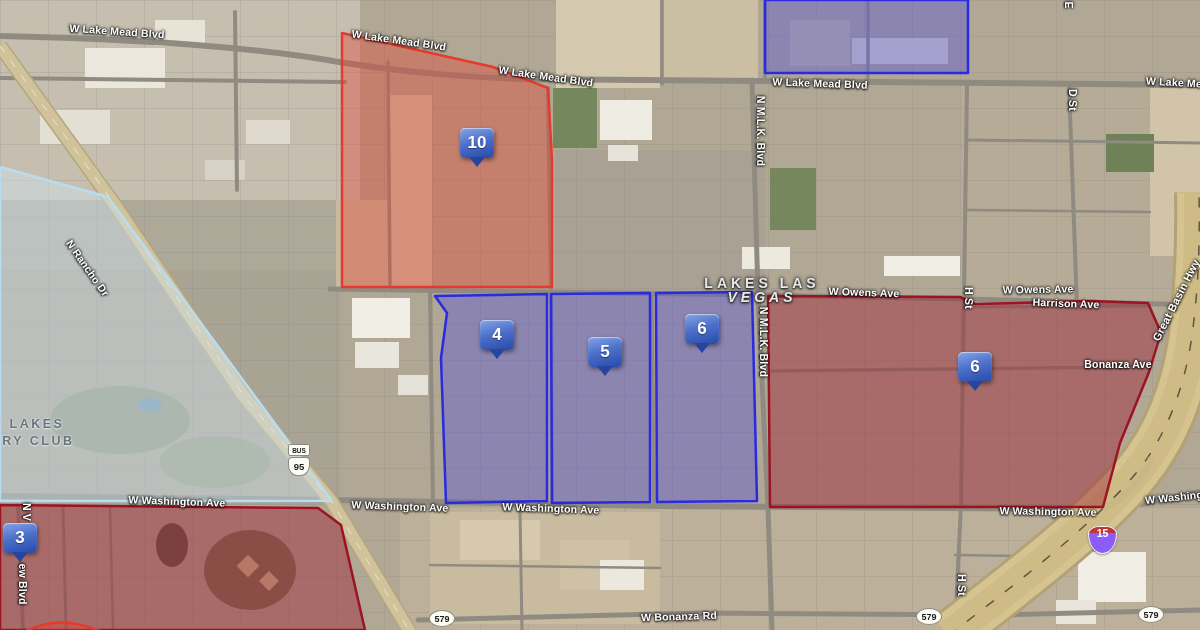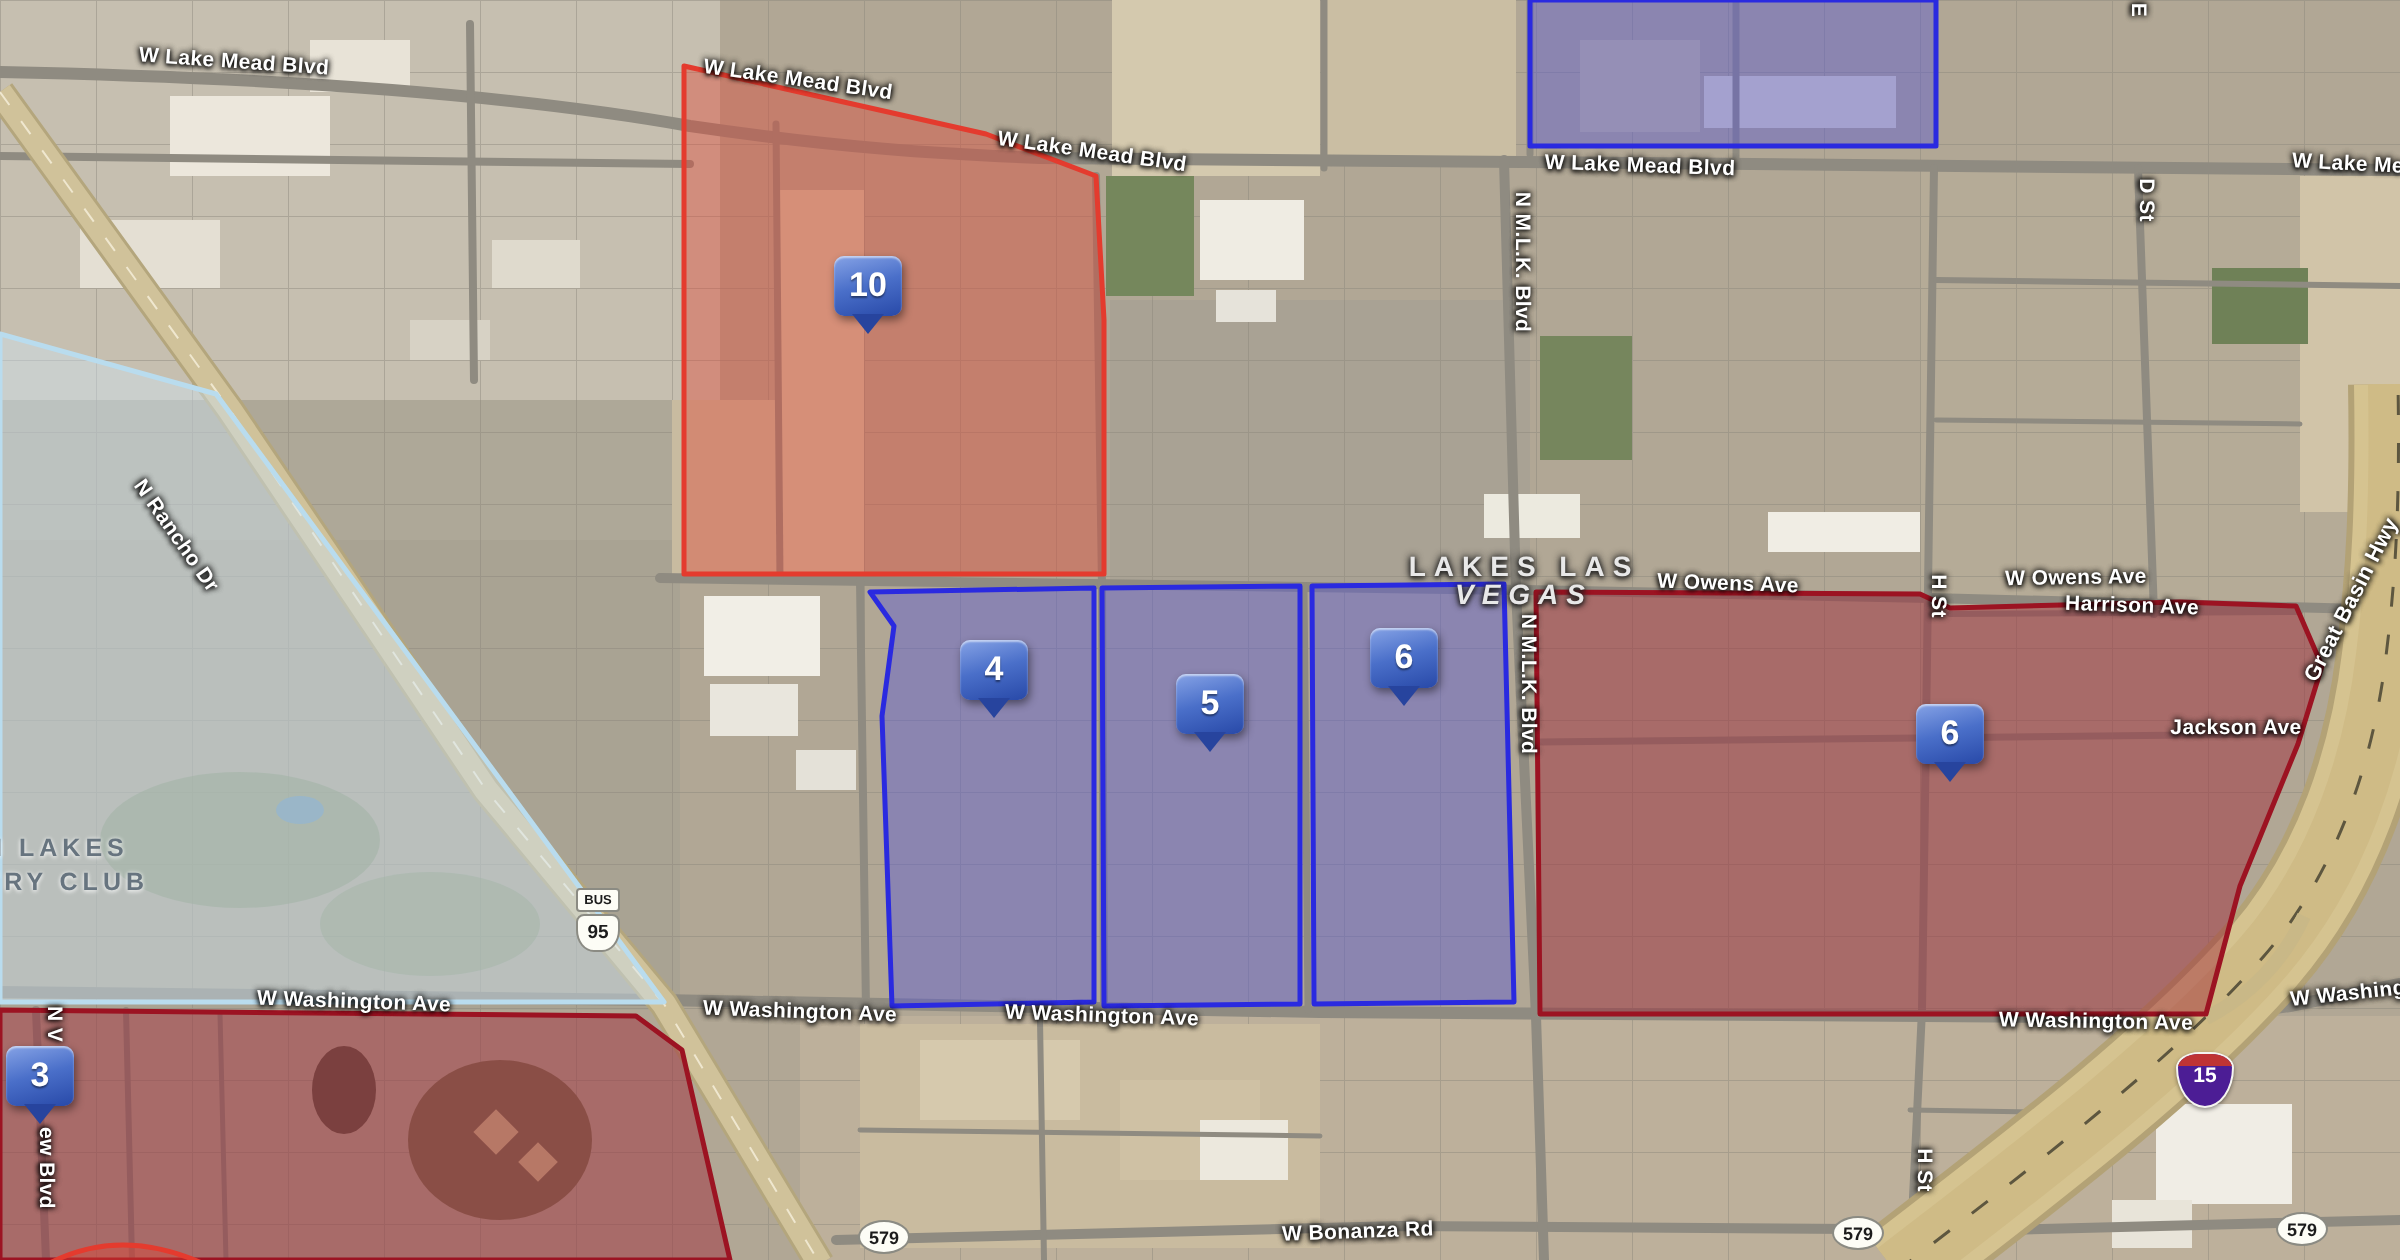--- a/index.html
+++ b/index.html
@@ -24,23 +24,23 @@
     width:0;height:0;border:8px solid transparent;border-bottom:0;border-top:10px solid #27449e;}
   .shield-oval{position:absolute;width:24px;height:15px;background:#fdfdf6;border:1px solid #8b8b83;
     border-radius:50%;display:flex;align-items:center;justify-content:center;
     font-size:9px;font-weight:bold;color:#1c1c1c;z-index:4;}
   .bus-shield{position:absolute;width:22px;z-index:4;display:flex;flex-direction:column;align-items:center;gap:1px;}
   .bus-banner{width:20px;height:10px;background:#fdfdf6;border:1px solid #8b8b83;border-radius:2px;
     font-size:6.5px;font-weight:bold;color:#1c1c1c;display:flex;align-items:center;justify-content:center;}
   .us-route{width:20px;height:17px;background:#fdfdf6;border:1px solid #8b8b83;
     border-radius:4px 4px 9px 9px / 4px 4px 11px 11px;font-size:9.5px;font-weight:bold;color:#1c1c1c;
     display:flex;align-items:center;justify-content:center;}
-  .i15{position:absolute;width:27px;height:26px;background:#4c1d95;border:1.5px solid #f5f5f0;
+  .i15{position:absolute;width:27px;height:26px;background:#8b5cf6;border:1.5px solid #f5f5f0;
     border-radius:40% 40% 50% 50% / 28% 28% 72% 72%;z-index:4;overflow:hidden;
-    display:flex;align-items:center;justify-content:center;box-shadow:0 1px 2px rgba(0,0,0,.4);}
+    display:flex;align-items:flex-start;justify-content:center;box-shadow:0 1px 2px rgba(0,0,0,.4);}
   .i15 .band{position:absolute;top:0;left:0;right:0;height:6px;background:#bf3434;}
   .i15 .num{position:relative;color:#fff;font-size:10.5px;font-weight:bold;margin-bottom:4px;}
 </style>
 </head>
 <body>
 
 <div id="viewport">
 
   <svg id="basemap" width="1200" height="630" viewBox="0 0 1200 630">
     <defs>
@@ -157,21 +157,21 @@
   </svg>
 
   <div class="slabel" style="left:117px;top:31px;transform:translate(-50%,-50%) rotate(4deg);">W Lake Mead Blvd</div>
   <div class="slabel" style="left:399px;top:40px;transform:translate(-50%,-50%) rotate(8deg);">W Lake Mead Blvd</div>
   <div class="slabel" style="left:546px;top:76px;transform:translate(-50%,-50%) rotate(8deg);">W Lake Mead Blvd</div>
   <div class="slabel" style="left:820px;top:83px;transform:translate(-50%,-50%) rotate(2deg);">W Lake Mead Blvd</div>
   <div class="slabel" style="left:1174px;top:82px;transform:translate(-50%,-50%) rotate(3deg);">W Lake Me</div>
   <div class="slabel" style="left:864px;top:292px;transform:translate(-50%,-50%) rotate(2deg);">W Owens Ave</div>
   <div class="slabel" style="left:1038px;top:289px;transform:translate(-50%,-50%) rotate(-1deg);">W Owens Ave</div>
   <div class="slabel" style="left:1066px;top:303px;transform:translate(-50%,-50%) rotate(2deg);">Harrison Ave</div>
-  <div class="slabel" style="left:1118px;top:364px;transform:translate(-50%,-50%);">Jackson Ave</div>
+  <div class="slabel" style="left:1118px;top:364px;transform:translate(-50%,-50%);">Bonanza Ave</div>
   <div class="slabel" style="left:177px;top:501px;transform:translate(-50%,-50%) rotate(2deg);">W Washington Ave</div>
   <div class="slabel" style="left:400px;top:506px;transform:translate(-50%,-50%) rotate(2deg);">W Washington Ave</div>
   <div class="slabel" style="left:551px;top:508px;transform:translate(-50%,-50%) rotate(2deg);">W Washington Ave</div>
   <div class="slabel" style="left:1048px;top:511px;transform:translate(-50%,-50%) rotate(1deg);">W Washington Ave</div>
   <div class="slabel" style="left:1174px;top:497px;transform:translate(-50%,-50%) rotate(-6deg);">W Washing</div>
   <div class="slabel" style="left:679px;top:616px;transform:translate(-50%,-50%) rotate(-2deg);">W Bonanza Rd</div>
   <div class="slabel" style="left:88px;top:268px;transform:translate(-50%,-50%) rotate(55deg);">N Rancho Dr</div>
   <div class="slabel" style="left:761px;top:131px;transform:translate(-50%,-50%) rotate(90deg);">N M.L.K. Blvd</div>
   <div class="slabel" style="left:764px;top:342px;transform:translate(-50%,-50%) rotate(90deg);">N M.L.K. Blvd</div>
   <div class="slabel" style="left:1073px;top:100px;transform:translate(-50%,-50%) rotate(90deg);">D St</div>
@@ -180,21 +180,21 @@
   <div class="slabel" style="left:1176px;top:300px;transform:translate(-50%,-50%) rotate(-63deg);font-size:11px;">Great Basin Hwy</div>
   <div class="slabel" style="left:1069px;top:5px;transform:translate(-50%,-50%) rotate(90deg);">E</div>
   <div class="slabel" style="left:27px;top:512px;transform:translate(-50%,-50%) rotate(90deg);">N V</div>
   <div class="slabel" style="left:23px;top:584px;transform:translate(-50%,-50%) rotate(90deg);">ew Blvd</div>
 
   <div class="city-label" style="left:762px;top:283px;transform:translate(-50%,-50%);">LAKES LAS</div>
   <div class="city-label" style="left:762px;top:297px;transform:translate(-50%,-50%);font-style:italic;">VEGAS</div>
   <div class="poi-label" style="left:-8px;top:417px;">N LAKES</div>
   <div class="poi-label" style="left:-8px;top:434px;">TRY CLUB</div>
 
-  <div class="marker" style="left:417px;top:128px;">10</div>
+  <div class="marker" style="left:460px;top:128px;">10</div>
   <div class="marker" style="left:480px;top:320px;">4</div>
   <div class="marker" style="left:588px;top:337px;">5</div>
   <div class="marker" style="left:685px;top:314px;">6</div>
   <div class="marker" style="left:958px;top:352px;">6</div>
   <div class="marker" style="left:3px;top:523px;">3</div>
 
   <div class="bus-shield" style="left:288px;top:444px;text-align:center;">
     <div class="bus-banner">BUS</div>
     <div class="us-route">95</div>
   </div>

